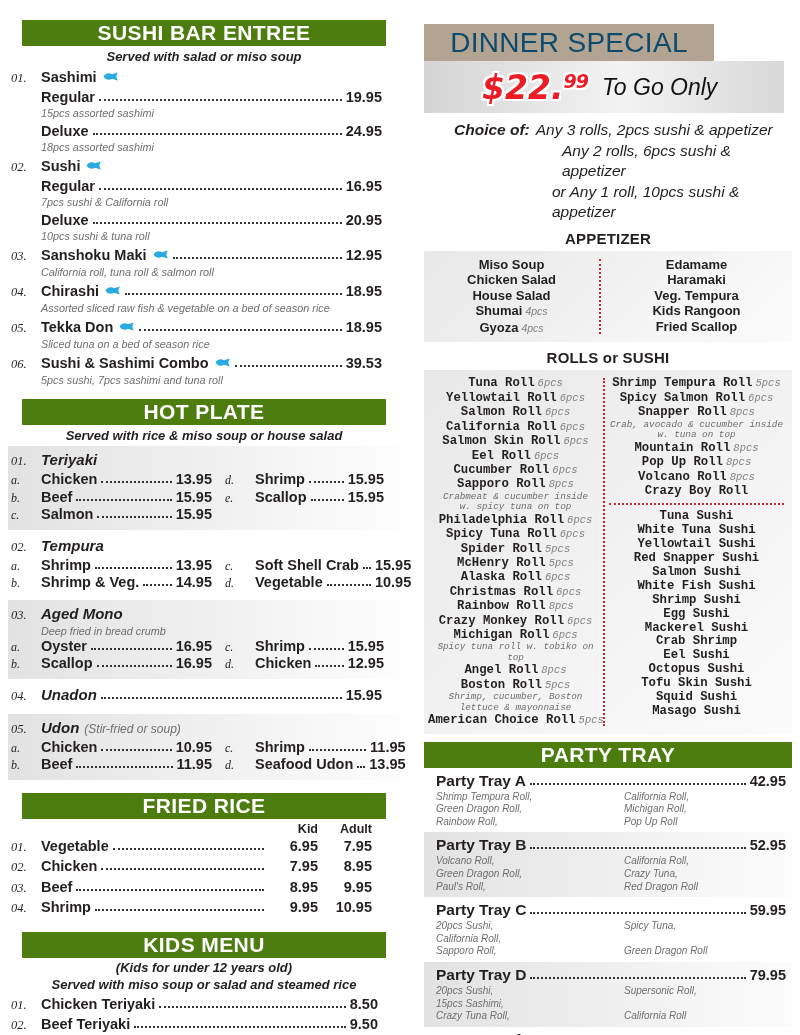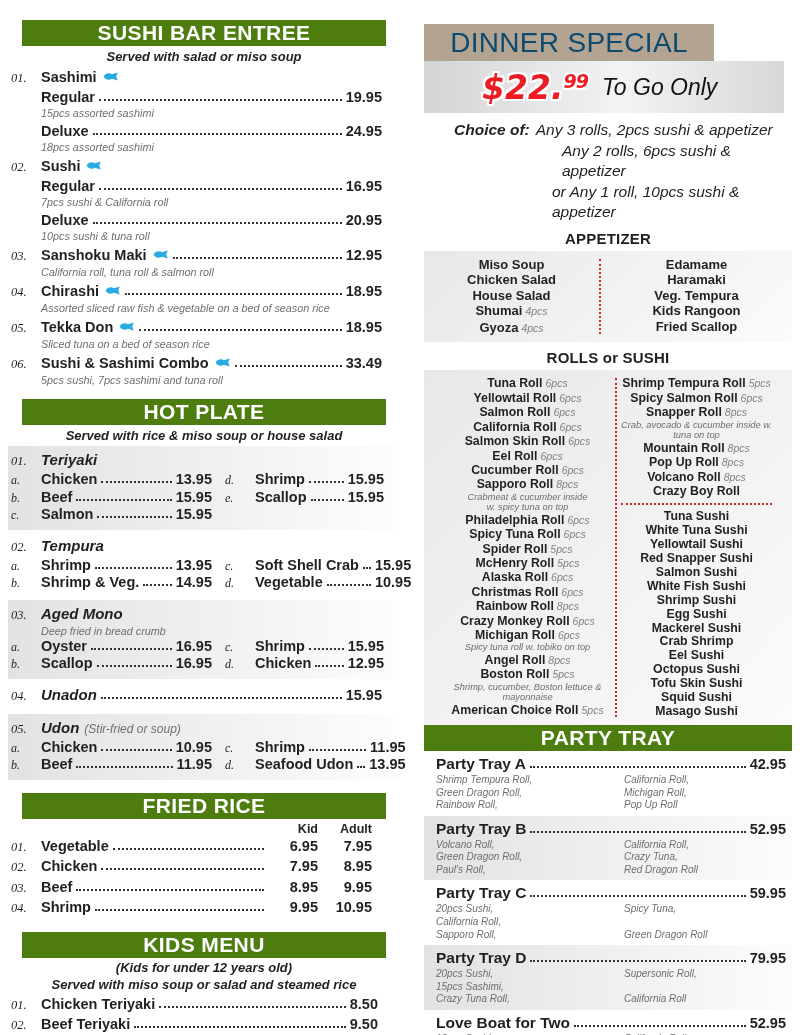--- a/index.html
+++ b/index.html
@@ -73,21 +73,21 @@
   .c2{margin-left:138px;}
   .c3{margin-left:128px;}
 
   
   .blacktitle{text-align:center;font-weight:bold;font-size:15px;margin:7px 0 4px;letter-spacing:.2px;}
   .graybox{display:grid;grid-template-columns:175px 2px 1fr;
            background:linear-gradient(135deg,#e8e8e9,#fbfbfb);padding:6px 0;}
   .vdot{border-left:2px dotted #c1272d;margin:2px 0;}
   .app-line{text-align:center;font-weight:bold;font-size:13px;line-height:15.6px;white-space:nowrap;}
   .pcs{font-style:italic;color:#808285;font-weight:normal;font-size:10.5px;margin-left:3px;}
-  .rolls-box{padding:6px 16px;}
+  .rolls-box{margin-bottom:8px;padding:6px 4px;font-family:Liberation Mono, monospace;}
   .roll-line{text-align:center;font-weight:bold;font-size:12.3px;line-height:14.4px;white-space:nowrap;}
   .roll-desc{text-align:center;font-style:italic;color:#6d6e70;font-size:9.3px;line-height:10.5px;}
   .hdot{border-top:2px dotted #c1272d;margin:5px 4px;}
   .sushi-line{text-align:center;font-weight:bold;font-size:12.3px;line-height:13.9px;}
 
   
   .pt-item{padding:3px 6px 4px 12px;}
   .pt-item.shaded{background:linear-gradient(to right,#e2e2e3,#fcfcfc);}
   .pt-head{display:flex;align-items:baseline;line-height:19px;}
   .pt-name{font-weight:bold;font-size:15.5px;white-space:nowrap;}
@@ -177,21 +177,21 @@
             <span class="price">18.95</span>
           </div>
           <div class="desc">Sliced tuna on a bed of season rice</div>
           <div class="srow sb-head">
             <span class="num">06.</span>
             <span class="iname">Sushi &amp; Sashimi Combo</span>
             <span class="fish"><svg viewBox="0 0 26 14" width="16" height="9">
                 <path fill="#29abe2" d="M1 7 C4 1.5,10 .5,14.5 3.5 L24 .5 L21.5 7 L24 13.5 L14.5 10.5 C10 13.5,4 12.5,1 7 Z"></path>
               </svg></span>
             <span class="leader"></span>
-            <span class="price">33.49</span>
+            <span class="price">39.53</span>
           </div>
           <div class="desc">5pcs sushi, 7pcs sashimi and tuna roll</div>
         </div>
     </section>
 
     <section>
       <div class="redbar">HOT PLATE</div>
       <div class="subtitle">Served with rice &amp; miso soup or house salad</div>
       <div id="hp-groups">
           <div class="hp-group shaded">

